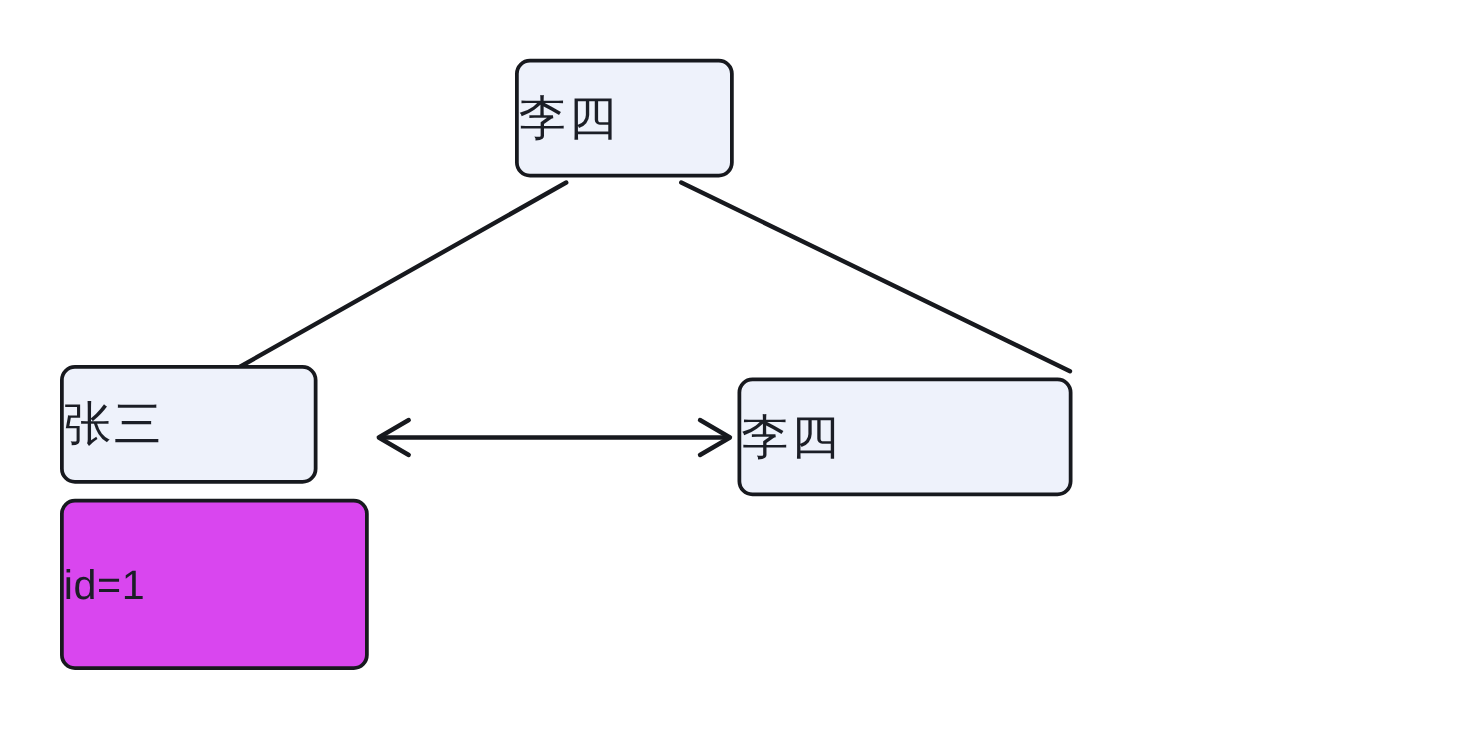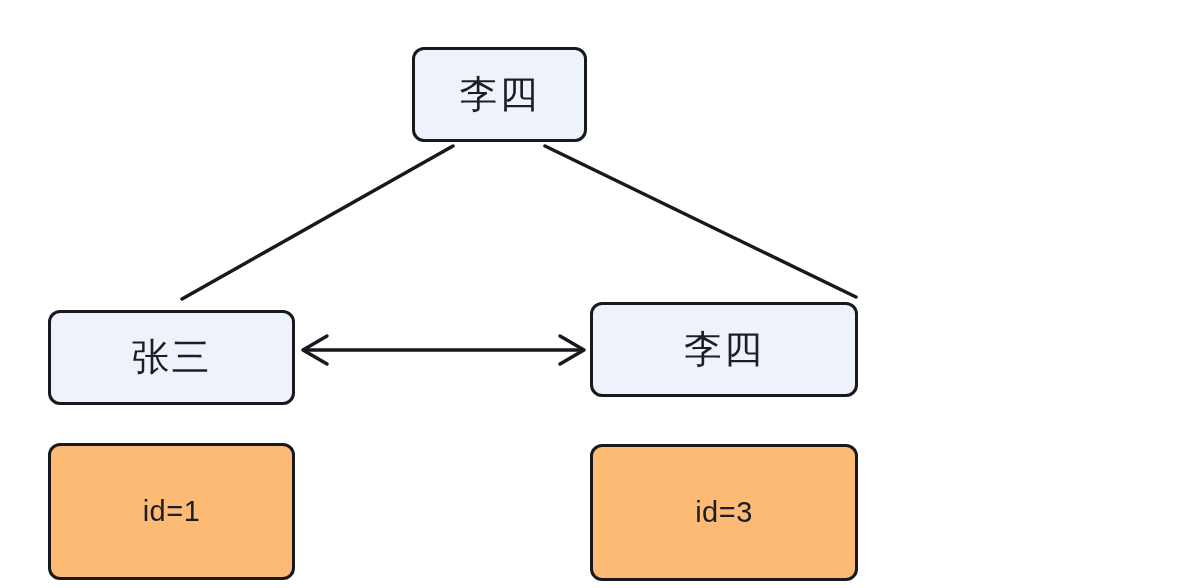--- a/index.html
+++ b/index.html
@@ -24,37 +24,36 @@
     stroke-linecap: round;
     stroke-linejoin: round;
     fill: none;
   }
   .box {
     position: absolute;
     border: 3.5px solid #17191e;
     border-radius: 12px;
     display: flex;
     align-items: center;
-    justify-content: center;
+    justify-content: flex-start;
     color: #1b1e26;
   }
   .name-box {
     background: #eef2fb;
     font-size: 38px;
     letter-spacing: 2px;
   }
   .id-box {
-    background: #fdba74;
-    font-size: 29px;
+    background: #d946ef;
+    font-size: 33px;
     letter-spacing: 0.5px;
-    margin-top: 44px;
   }
   
   .node-root       { left: 412px; top: 47px;  width: 175px; height: 95px; }
-  .node-left-name  { left: 48px;  top: 310px; width: 247px; height: 95px; }
+  .node-left-name  { left: 48px;  top: 292px; width: 206px; height: 95px; }
   .node-left-id    { left: 48px;  top: 399px; width: 247px; height: 137px; }
   .node-mid-name   { left: 590px; top: 302px; width: 268px; height: 95px; }
   .node-mid-id     { left: 590px; top: 400px; width: 268px; height: 137px; }
   .node-right-name { left: 858px; top: 302px; width: 272px; height: 95px; }
   .node-right-id   { left: 858px; top: 400px; width: 272px; height: 137px; }
 </style>
 </head>
 <body>
 
 <div class="canvas">
@@ -79,18 +78,15 @@
   <div class="box name-box node-left-name">
     <span>张三</span>
   </div>
   <div class="box id-box node-left-id">
     <span>id=1</span>
   </div>
 
   <div class="box name-box node-mid-name">
     <span>李四</span>
   </div>
-  <div class="box id-box node-mid-id">
-    <span>id=3</span>
-  </div>
 
 
 </div>
 
 </body></html>

